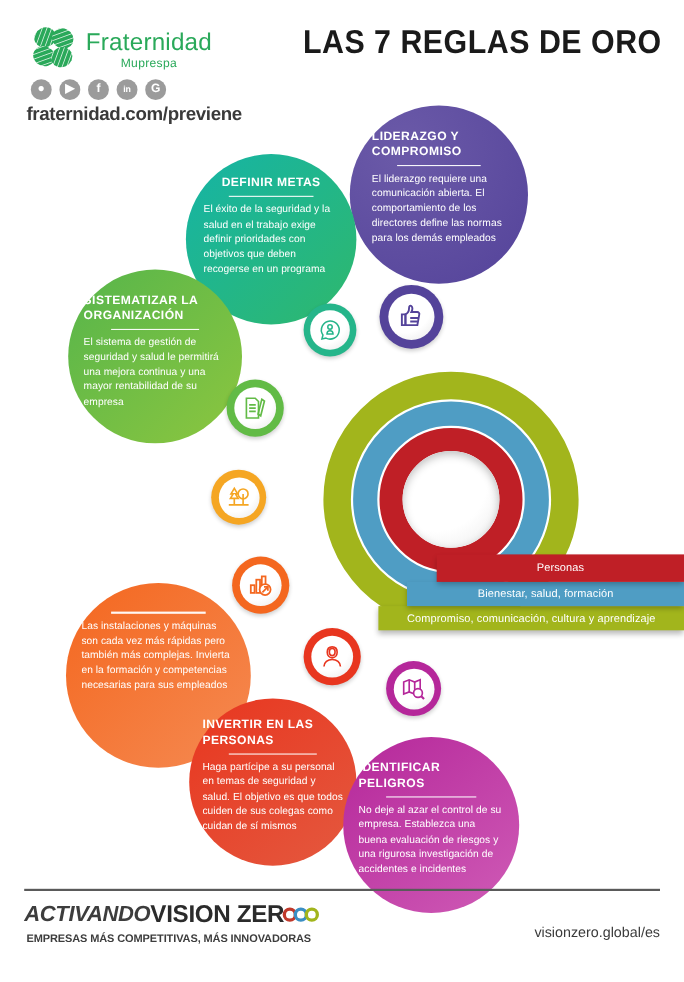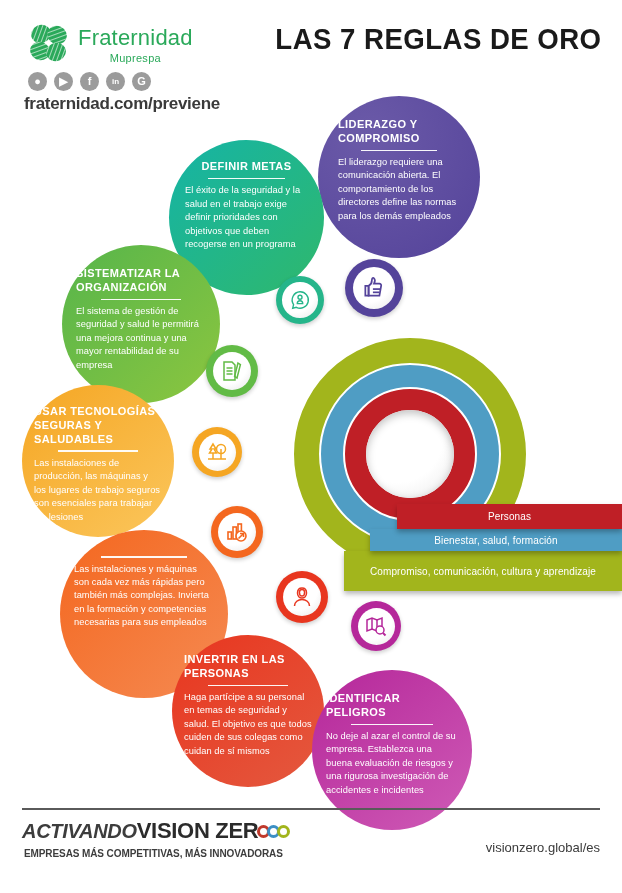--- a/index.html
+++ b/index.html
@@ -36,21 +36,21 @@
   .ring-mid   { left: 29px; top: 29px; width: 178px; height: 178px; border: 22px solid #4f9dc4; }
   .ring-in    { left: 53px; top: 53px; width: 130px; height: 130px; border: 21px solid #bf1f26; }
   .ring-core  { left: 74px; top: 74px; width: 88px; height: 88px;
                 background: radial-gradient(circle at 35% 30%, #ffffff 55%, #e9e9e9 100%);
                 box-shadow: 0 3px 8px rgba(0,0,0,.25) inset; }
   .bar { position: absolute; right: 0; display: flex; align-items: center;
          justify-content: center; color: #fff; font-size: 10px; letter-spacing: .1px;
          box-shadow: 0 3px 5px rgba(0,0,0,.28); }
   .bar-red   { background: #bf1f26; height: 25px; top: 168px; left: 105px; }
   .bar-blue  { background: #4f9dc4; height: 22px; top: 193px; left: 78px; }
-  .bar-olive { background: #a2b51c; height: 40px; top: 215px; left: 52px; }
+  .bar-olive { background: #a2b51c; height: 22px; top: 215px; left: 52px; }
 
   
   .bub { position: absolute; border-radius: 50%; color: #fff; 
          display: flex; flex-direction: column; align-items: center; }
   .bub h3 { font-size: 11px; font-weight: bold; letter-spacing: .4px; line-height: 1.25;
             text-transform: uppercase; }
   .rule { width: 62%; height: 1.5px; background: rgba(255,255,255,.95); margin: 4px 0 5px; }
   .bub p { font-size: 9.3px; line-height: 1.45; letter-spacing: .05px; }
 
   .b-purple { left: 318px; top: 96px; width: 162px; height: 162px; padding: 22px 20px 0;
@@ -152,25 +152,20 @@
     <div class="rule"></div>
     <p>El éxito de la seguridad y la salud en el trabajo exige definir prioridades con objetivos que deben recogerse en un programa</p>
   </div>
 
   <div class="bub b-green">
     <h3>SISTEMATIZAR LA ORGANIZACIÓN</h3>
     <div class="rule"></div>
     <p>El sistema de gestión de seguridad y salud le permitirá una mejora continua y una mayor rentabilidad de su empresa</p>
   </div>
 
-  <div class="bub b-yellow">
-    <h3>USAR TECNOLOGÍAS SEGURAS Y SALUDABLES</h3>
-    <div class="rule"></div>
-    <p>Las instalaciones de producción, las máquinas y los lugares de trabajo seguros son esenciales para trabajar sin lesiones</p>
-  </div>
 
   <div class="bub b-orange">
     <div class="rule"></div>
     <p>Las instalaciones y máquinas son cada vez más rápidas pero también más complejas. Invierta en la formación y competencias necesarias para sus empleados</p>
   </div>
 
   <div class="bub b-red">
     <h3>INVERTIR EN LAS PERSONAS</h3>
     <div class="rule"></div>
     <p>Haga partícipe a su personal en temas de seguridad y salud. El objetivo es que todos cuiden de sus colegas como cuidan de sí mismos</p>

